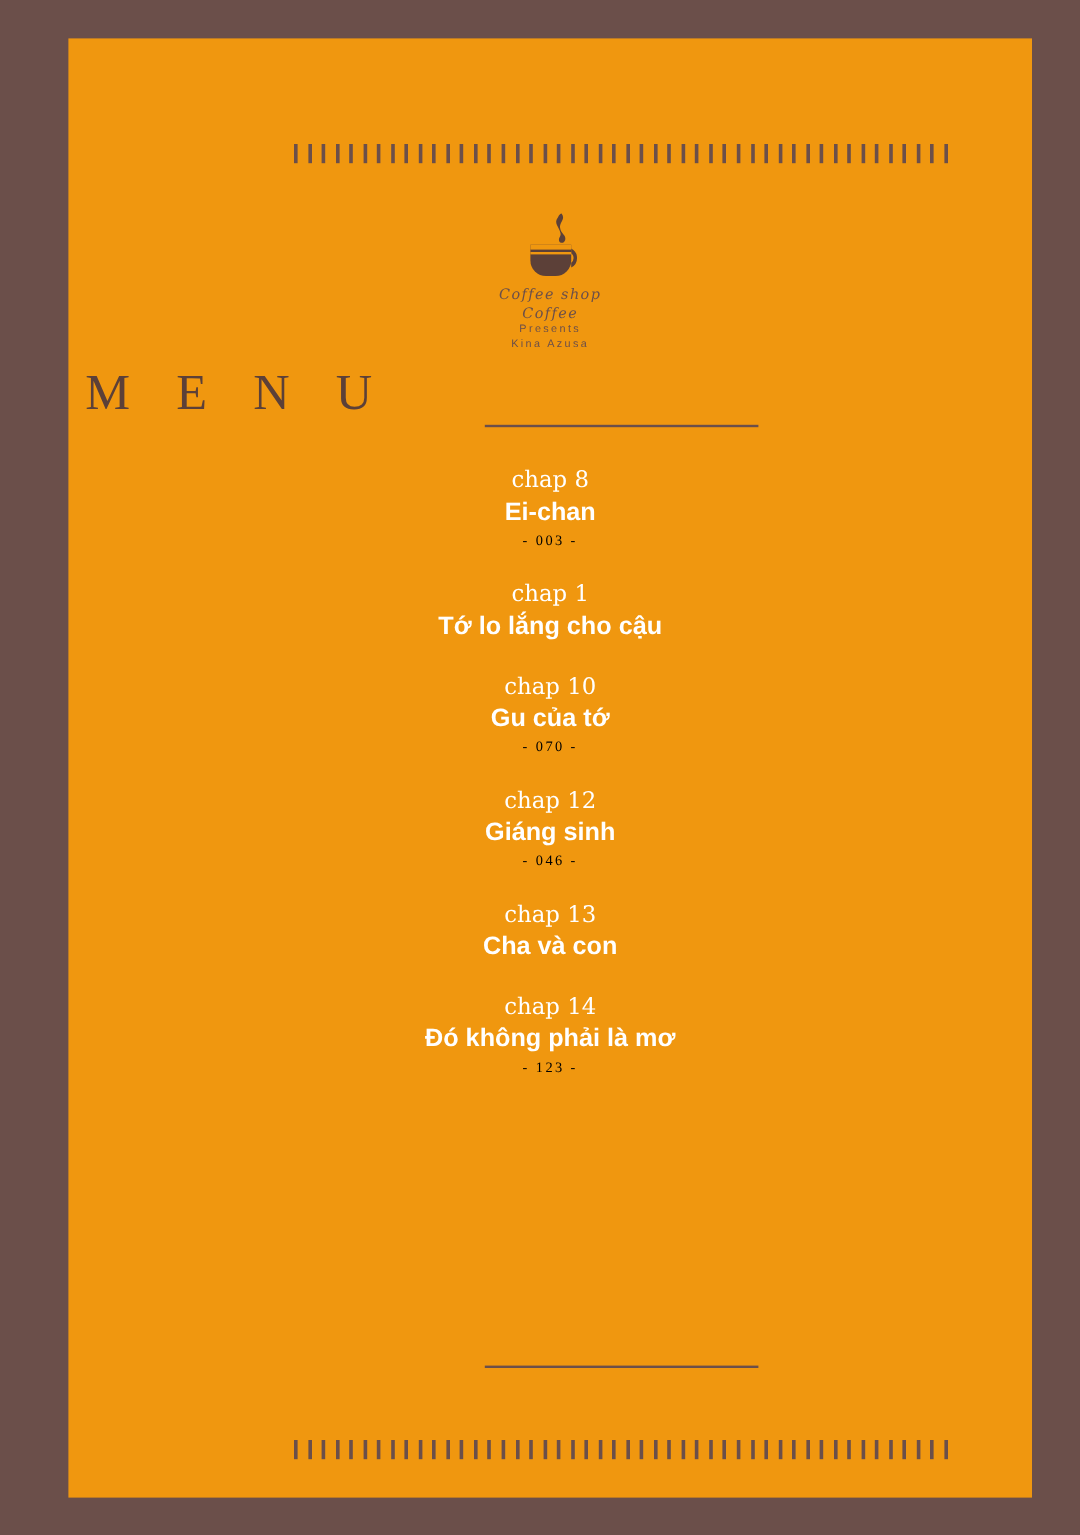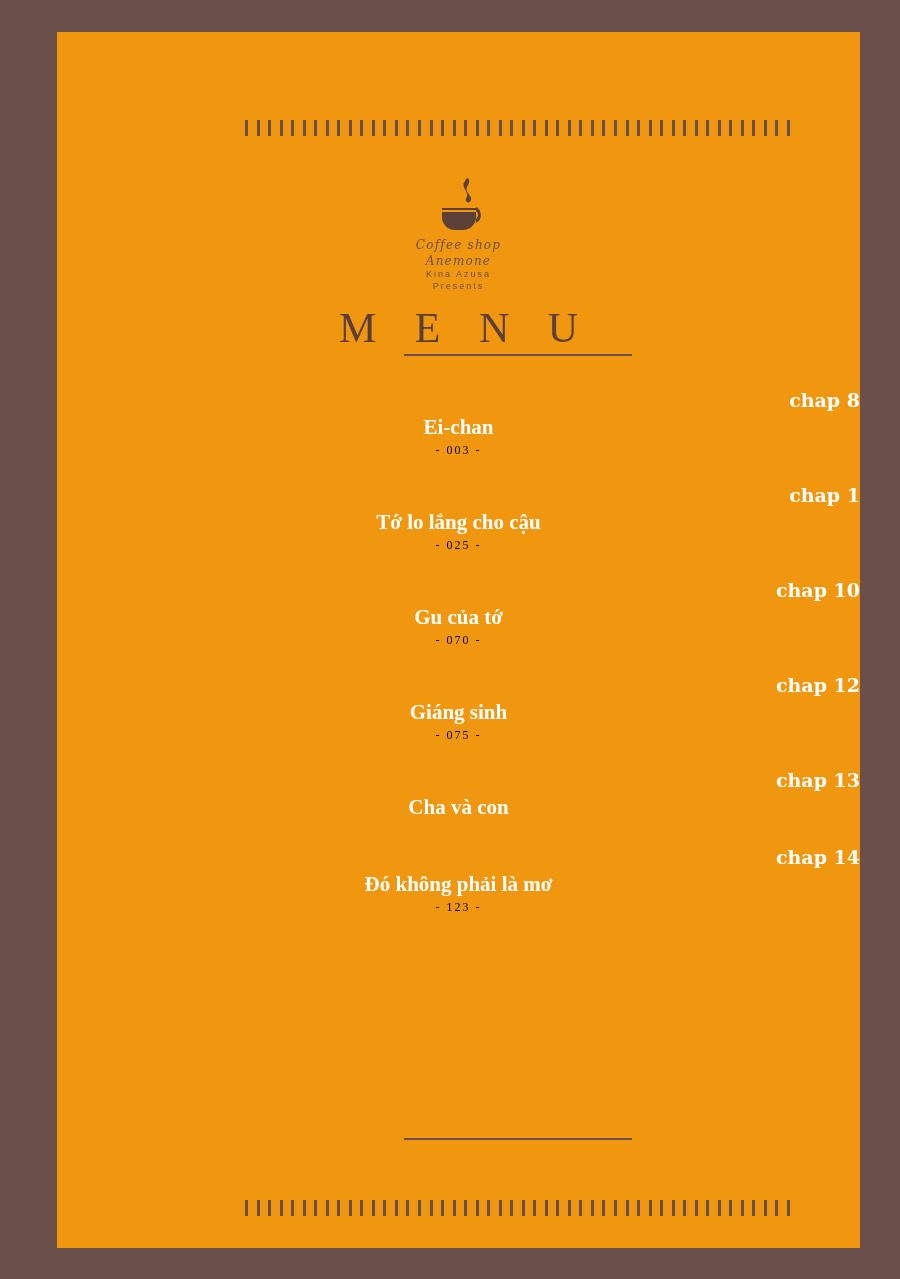--- a/index.html
+++ b/index.html
@@ -79,21 +79,21 @@
     letter-spacing: 2px;
     line-height: 12px;
   }
 
   
   .menu-title {
     position: absolute;
     left: 0;
     top: 272px;
     width: 803px;
-    text-align: center;
+    text-align: left;
     color: #5c4038;
     font-family: "Liberation Serif", serif;
     font-size: 42px;
     letter-spacing: 14px;
     text-indent: 14px;
     font-weight: 400;
   }
   .rule-under-title {
     position: absolute;
     left: 347px;
@@ -120,26 +120,25 @@
     text-align: center;
   }
   .toc-entry {
     margin-bottom: 24px;
   }
   .chap-no {
     color: #ffffff;
     font-family: "DejaVu Serif", serif;
     font-size: 19px;
     line-height: 25px;
-    font-weight: 700;
-    text-align: right;
+    font-weight: 400;
   }
   .chap-title {
     color: #ffffff;
-    font-family: Liberation Serif, serif;
+    font-family: Liberation Sans, sans-serif;
     font-size: 21px;
     line-height: 28px;
     font-weight: 700;
   }
   .chap-page {
     color: #000000;
     font-family: "Liberation Serif", serif;
     font-size: 12px;
     letter-spacing: 2px;
     line-height: 18px;
@@ -206,48 +205,47 @@
       <div class="cup-wrap">
         <svg width="70" height="62" viewBox="0 0 70 62" aria-hidden="true">
           <path d="M44 4 c4 5 -3 8 -1 13 c1 4 5 5 4 9 c-1 3 -4 3 -5 1 c-1 -3 2 -4 1 -7 c-1 -5 -6 -8 -2 -13 c1 -2 2 -3 3 -3 z" fill="#5c4038"></path>
           <path d="M18 30 h34 v13 a13 13 0 0 1 -13 13 h-8 a13 13 0 0 1 -13 -13 z" fill="#5c4038"></path>
           <path d="M52 33 a9 9 0 0 1 0 16 v-4 a5 5 0 0 0 0 -8 z" fill="#5c4038"></path>
           <rect x="18" y="30" width="34" height="4" fill="#f0970f"></rect>
           <rect x="18" y="36" width="34" height="2" fill="#f0970f"></rect>
         </svg>
       </div>
       <div class="brand-script">Coffee shop</div>
-      <div class="brand-script">Anemone</div>
+      <div class="brand-script">Coffee</div>
+      <div class="brand-sub">Presents</div>
       <div class="brand-sub">Kina Azusa</div>
-      <div class="brand-sub">Presents</div>
     </div>
 
     <div class="menu-title">M E N U</div>
     <div class="rule-under-title"></div>
 
     <div class="toc">
         <div class="toc-entry">
           <div class="chap-no">chap 8</div>
           <div class="chap-title">Ei-chan</div>
           <div class="chap-page">- 003 -</div>
         </div>
         <div class="toc-entry">
           <div class="chap-no">chap 1</div>
           <div class="chap-title">Tớ lo lắng cho cậu</div>
-          <div class="chap-page">- 025 -</div>
         </div>
         <div class="toc-entry">
           <div class="chap-no">chap 10</div>
           <div class="chap-title">Gu của tớ</div>
           <div class="chap-page">- 070 -</div>
         </div>
         <div class="toc-entry">
           <div class="chap-no">chap 12</div>
           <div class="chap-title">Giáng sinh</div>
-          <div class="chap-page">- 075 -</div>
+          <div class="chap-page">- 046 -</div>
         </div>
         <div class="toc-entry">
           <div class="chap-no">chap 13</div>
           <div class="chap-title">Cha và con</div>
         </div>
         <div class="toc-entry">
           <div class="chap-no">chap 14</div>
           <div class="chap-title">Đó không phải là mơ</div>
           <div class="chap-page">- 123 -</div>
         </div>

